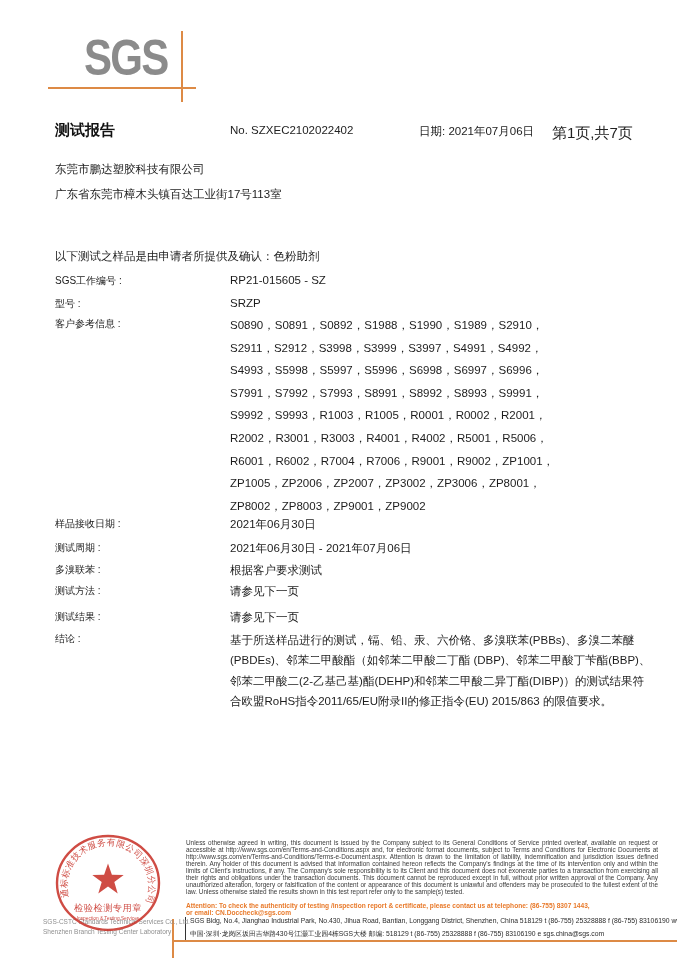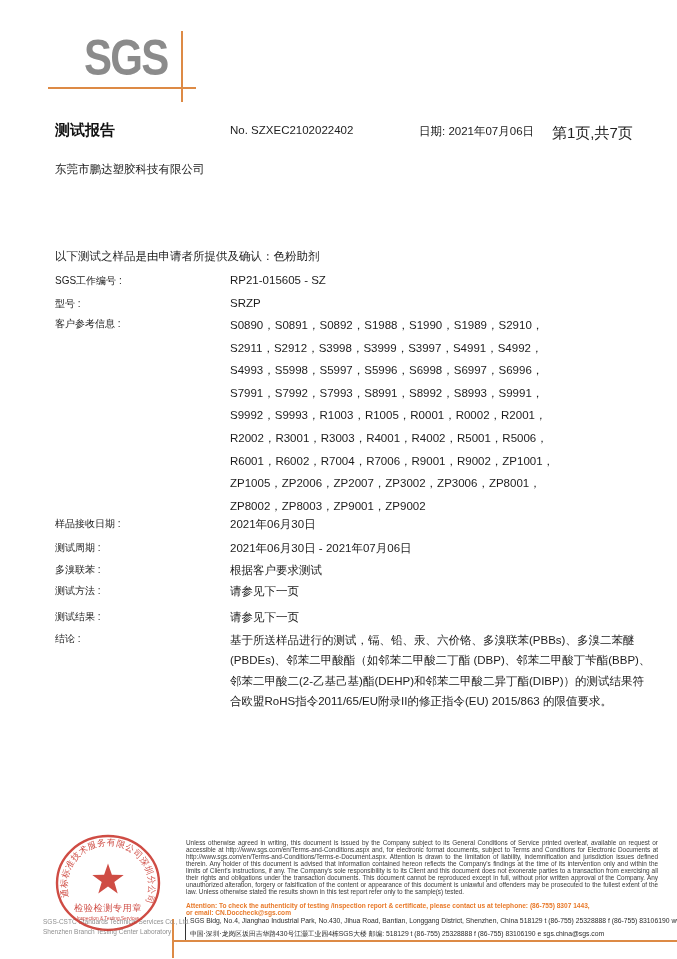--- a/index.html
+++ b/index.html
@@ -60,20 +60,21 @@
   <div class="logo-text">SGS</div>
   <div class="abs cropmark" style="left:48px;top:87px;width:148px;height:2px;"></div>
   <div class="abs cropmark" style="left:181px;top:31px;width:2px;height:71px;"></div>
 
   <div class="report-title">测试报告</div>
   <div class="report-no">No. SZXEC2102022402</div>
   <div class="report-date">日期: 2021年07月06日</div>
   <div class="report-page">第1页,共7页</div>
 
   <div class="applicant" style="top:162px;">东莞市鹏达塑胶科技有限公司</div>
+  <div class="applicant" style="top:187px;">广东省东莞市樟木头镇百达工业街17号113室</div>
 
   <div class="applicant" style="top:249px;">以下测试之样品是由申请者所提供及确认：色粉助剂</div>
 
   <div class="row-label" style="top:274px;">SGS工作编号 :</div>
   <div class="row-value" style="top:274px;">RP21-015605 - SZ</div>
 
   <div class="row-label" style="top:297px;">型号 :</div>
   <div class="row-value" style="top:297px;">SRZP</div>
 
   <div class="row-label" style="top:317px;">客户参考信息 :</div>

